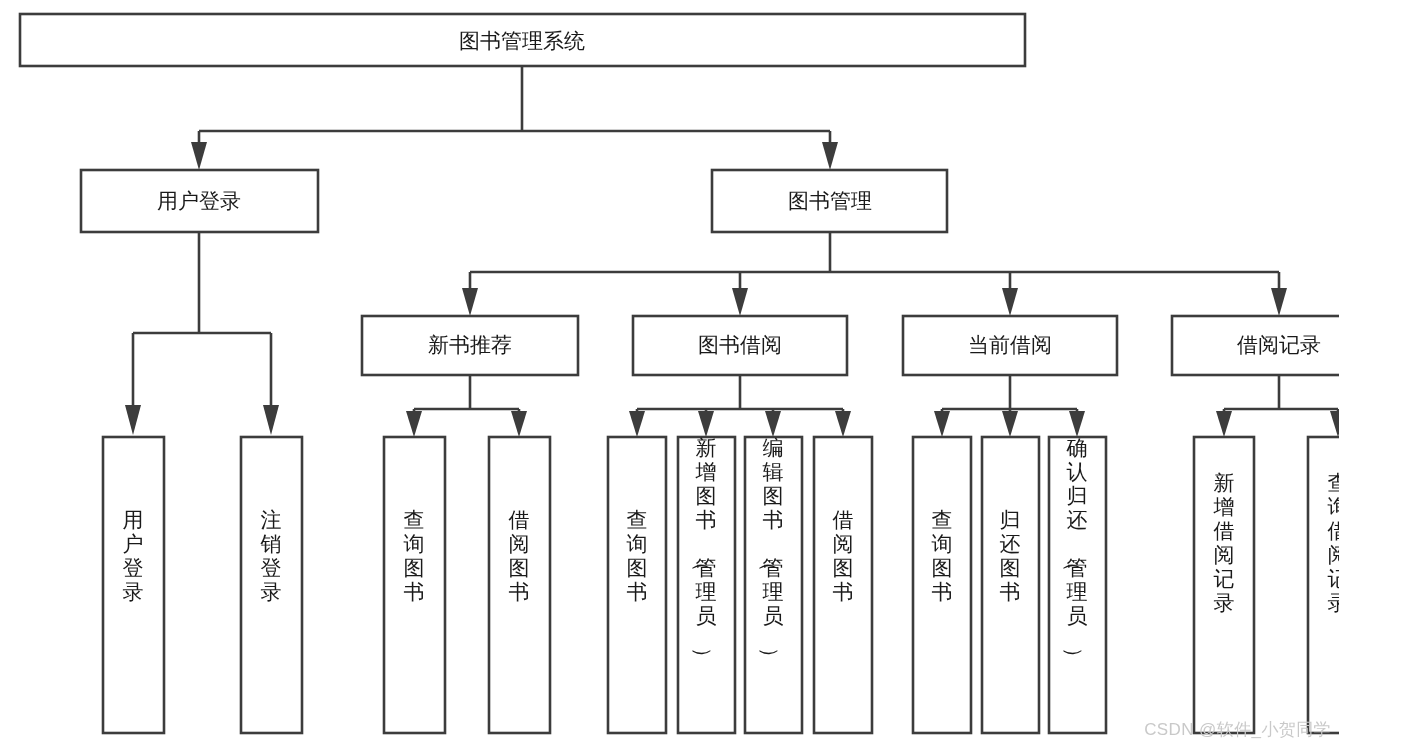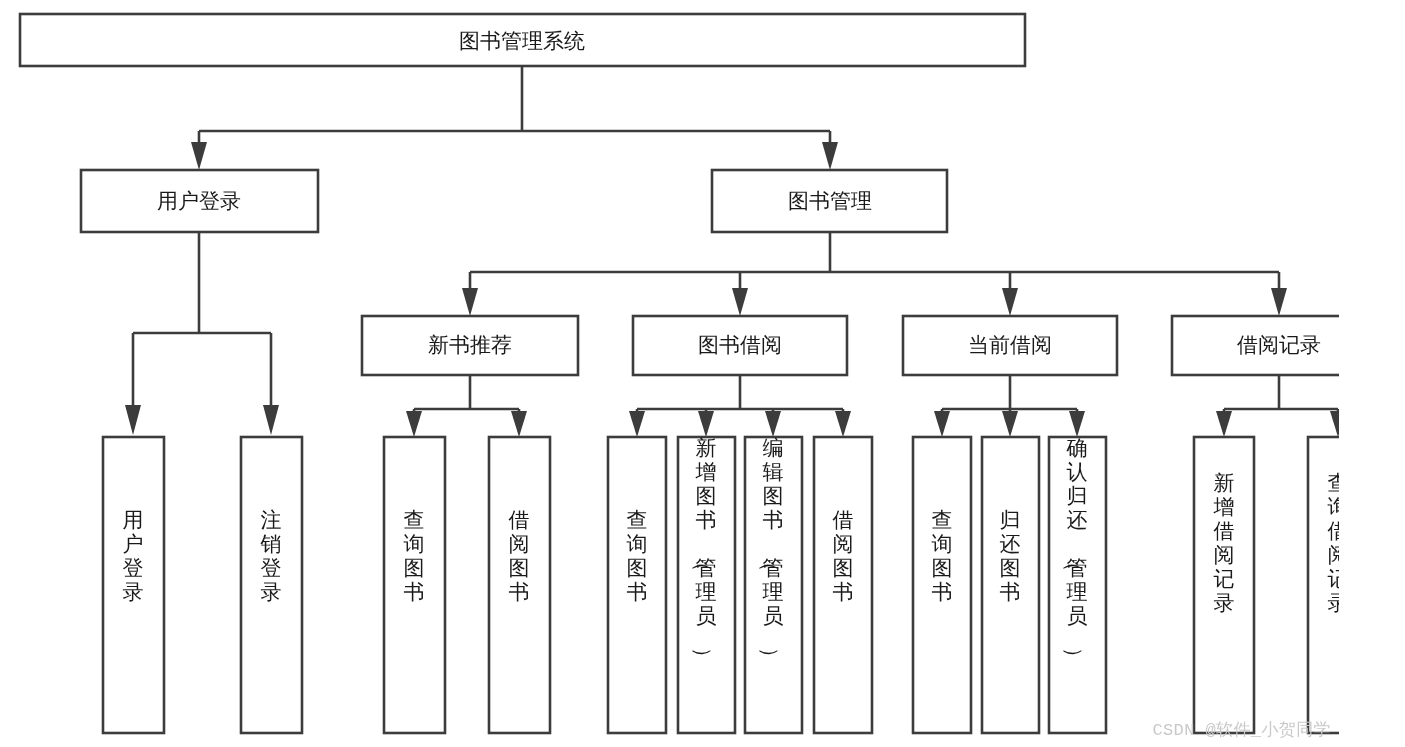--- a/index.html
+++ b/index.html
@@ -53,21 +53,21 @@
   .arrow-head {
     fill: #3c3c3c;
     stroke: none;
   }
   .watermark {
     position: absolute;
     right: 8px;
     bottom: 6px;
     color: #c9c9c9;
     font-size: 17px;
-    font-family: Liberation Mono, monospace;
+    font-family: Liberation Sans, sans-serif;
     letter-spacing: 0.4px;
     white-space: nowrap;
     user-select: none;
   }
 </style>
 </head>
 <body>
 
 <div id="diagram-root">
 

